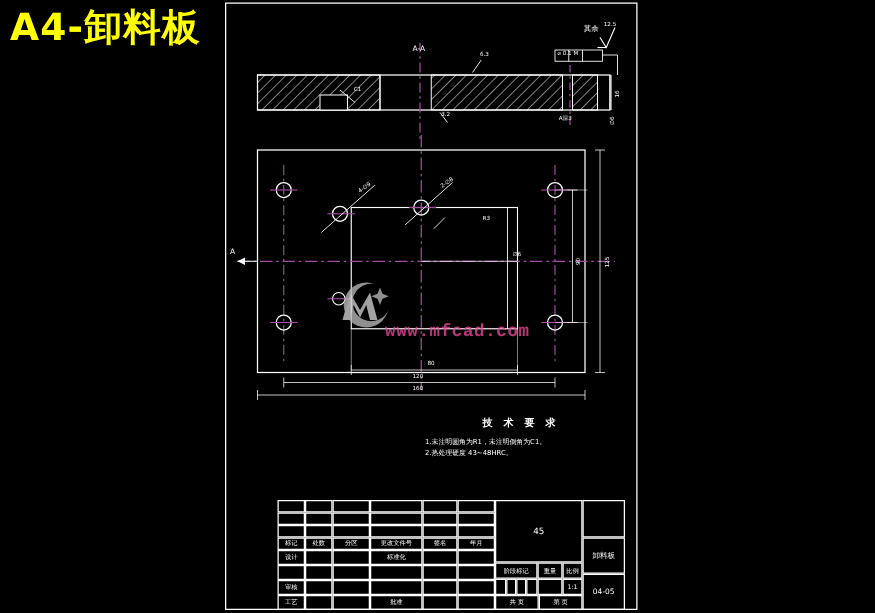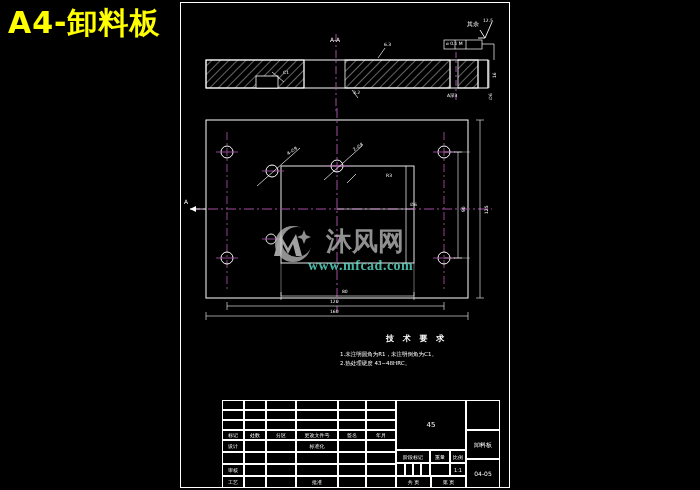--- a/index.html
+++ b/index.html
@@ -38,23 +38,23 @@
             font-size:5px;line-height:6px;overflow:hidden;white-space:nowrap;}
   .tb .cell.big{font-size:7px;}
   .tb .cell.med{font-size:6px;}
 
   
   .wm{position:absolute;left:268px;top:222px;width:166px;height:64px;
       opacity:.78;pointer-events:none;}
   .wm-text{position:absolute;left:58px;top:4px;color:#b9b9b9;font-size:26px;
            font-weight:bold;line-height:30px;white-space:nowrap;
            font-family:"DejaVu Sans","Liberation Sans",sans-serif;}
-  .wm-url{position:absolute;left:40px;top:36px;color:#5eead4;font-size:14px;
+  .wm-url{position:absolute;left:40px;top:36px;color:#ec4899;font-size:14px;
           font-weight:bold;letter-spacing:.5px;white-space:nowrap;
-          font-family:Liberation Serif, serif;}
+          font-family:Liberation Mono, monospace;}
   .wm-mark{position:absolute;left:0px;top:2px;width:56px;height:40px;}
 </style>
 </head>
 <body>
 
 <div class="stage">
 
   <div class="doc-title">A4-卸料板</div>
 
   <div class="sheet-frame"></div>
@@ -201,21 +201,20 @@
   <div class="cad-txt sm rot90" style="left:461px;top:212px;">90</div>
   <div class="cad-txt sm rot90" style="left:484px;top:214px;">125</div>
 
   <div class="wm">
     <svg class="wm-mark" viewBox="0 0 56 40">
       <circle cx="25" cy="20" r="18" fill="#b9b9b9"></circle>
       <circle cx="29" cy="18" r="15" fill="#000000"></circle>
       <path d="M6 32 L12 10 L20 24 L28 10 L34 32 L28 32 L25 20 L20 30 L15 20 L12 32 Z" fill="#d0d0d0"></path>
       <path d="M36 6 l2 5 l5 2 l-5 2 l-2 5 l-2 -5 l-5 -2 l5 -2 z" fill="#cccccc" opacity=".9"></path>
     </svg>
-    <div class="wm-text">沐风网</div>
     <div class="wm-url">www.mfcad.com</div>
   </div>
 
   <div class="tech-head" style="left:386px;top:333px;">技 术 要 求</div>
   <div class="tech-line" style="left:340px;top:351px;">1.未注明圆角为R1，未注明倒角为C1。</div>
   <div class="tech-line" style="left:340px;top:360px;">2.热处理硬度 43~48HRC。</div>
 
   <div class="tb">
 
     <div class="cell" style="left:0;top:0;width:22px;height:10px;"></div>

